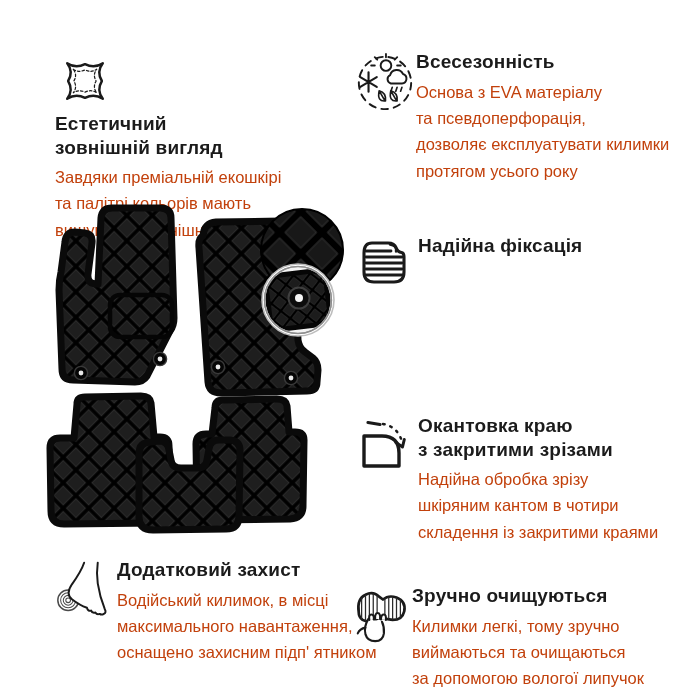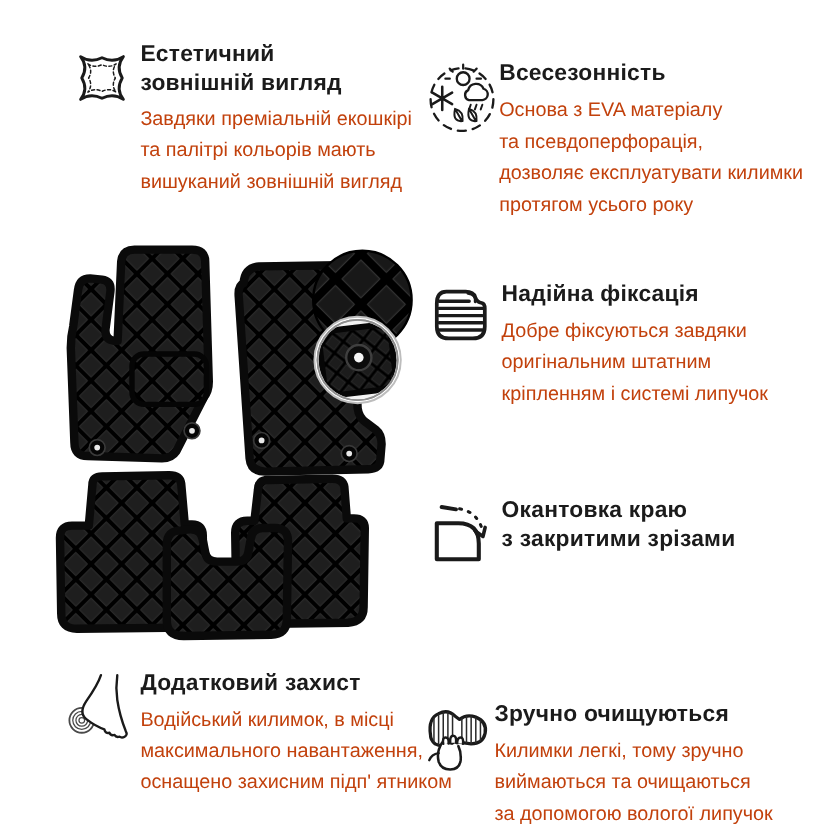--- a/index.html
+++ b/index.html
@@ -6,21 +6,21 @@
   body{background:#ffffff;font-family:"Liberation Sans", sans-serif;}
   .canvas{position:relative;width:700px;height:700px;background:#ffffff;overflow:hidden;}
 
   .feature{position:absolute;display:flex;align-items:flex-start;}
   .icon{flex:0 0 62px;width:62px;}
   .ftext{flex:1 1 auto;}
   .ftitle{margin:0 0 5px 0;font-size:19px;font-weight:700;color:#1b1b1b;
           line-height:1.24;white-space:pre-line;letter-spacing:.2px;}
   .fbody{margin:0;font-size:16.5px;color:#c2410c;line-height:1.6;white-space:pre-line;}
 
-  .f1{left:55px;top:34px;width:300px;}
+  .f1{left:55px;top:50px;width:300px;flex-direction:column;}
   .f2{left:354px;top:50px;width:330px;}
   .f3{left:356px;top:234px;width:330px;}
   .f4{left:356px;top:380px;width:330px;margin-top:34px;}
   .f5{left:55px;top:558px;width:330px;}
   .f6{left:350px;top:584px;width:340px;}
 
   .product{position:absolute;left:25px;top:190px;width:330px;height:350px;}
   svg{display:block;}
 </style>
 </head>
@@ -69,38 +69,38 @@
   <div class="feature f3">
     <span class="icon">
       <svg width="56" height="56" viewBox="0 0 56 56" fill="none" stroke="#1a1a1a" stroke-linecap="round" stroke-linejoin="round">
         <path d="M16,9 H32 Q38.5,9 40,13.5 Q41.5,18 45.5,18.5 Q48,19 48,23 V38 Q48,48 38,48 H18 Q8,48 8,38 V19 Q8,9 16,9 Z" stroke-width="3.1" fill="#ffffff"></path>
         <path d="M34,10.5 Q41,11.5 40,17.5" stroke-width="2.4"></path>
         <path d="M10,17 H35 M10,23 H46 M10,29 H46 M10,35 H46 M10,41 H46" stroke-width="2.8"></path>
       </svg>
     </span>
     <div class="ftext">
       <h3 class="ftitle">Надійна фіксація</h3>
-      <p class="fbody">Добре фіксуються завдяки
-оригінальним штатним
-кріпленням і системі липучок</p>
     </div>
   </div>
 
   <div class="feature f4">
     <span class="icon">
       <svg width="54" height="58" viewBox="0 0 54 58" fill="none" stroke="#1a1a1a" stroke-linecap="round" stroke-linejoin="round">
         <path d="M8,22 H26 Q43,22 43,39 V52 H8 Z" stroke-width="3.4" fill="#ffffff"></path>
         <path d="M12,8.5 L24,10.5" stroke-width="3.2"></path>
         <path d="M27,10 Q42,12.5 46.5,29" stroke-width="2.5" stroke-dasharray="1.6 6"></path>
         <path d="M46.5,33 l-6.5,-4.5 M46.5,33 l1.8,-7.5" stroke-width="3"></path>
       </svg>
     </span>
     <div class="ftext">
       <h3 class="ftitle">Окантовка краю
 з закритими зрізами</h3>
+      <p class="fbody">Надійна обробка зрізу
+шкіряним кантом в чотири
+складення із закритими краями</p>
     </div>
   </div>
 
   <div class="feature f5">
     <span class="icon">
       <svg width="62" height="62" viewBox="0 0 66 64" fill="none" stroke="#1a1a1a" stroke-linecap="round" stroke-linejoin="round">
         <g stroke="#4a4a4a">
           <circle cx="14" cy="44" r="11" stroke-width="1.6" fill="#ffffff"></circle>
           <circle cx="14" cy="44" r="8" stroke-width="1.1"></circle>
           <circle cx="14" cy="44" r="5.2" stroke-width="1.1"></circle>

